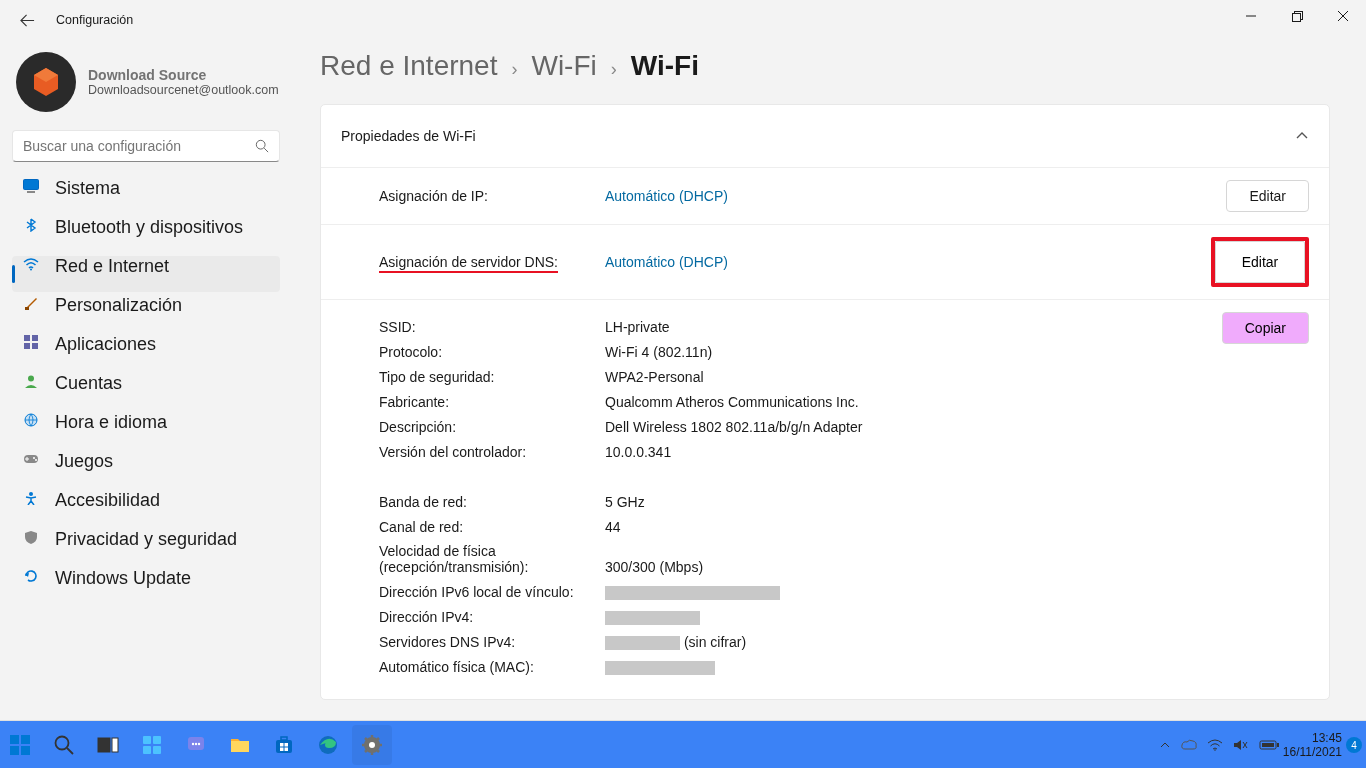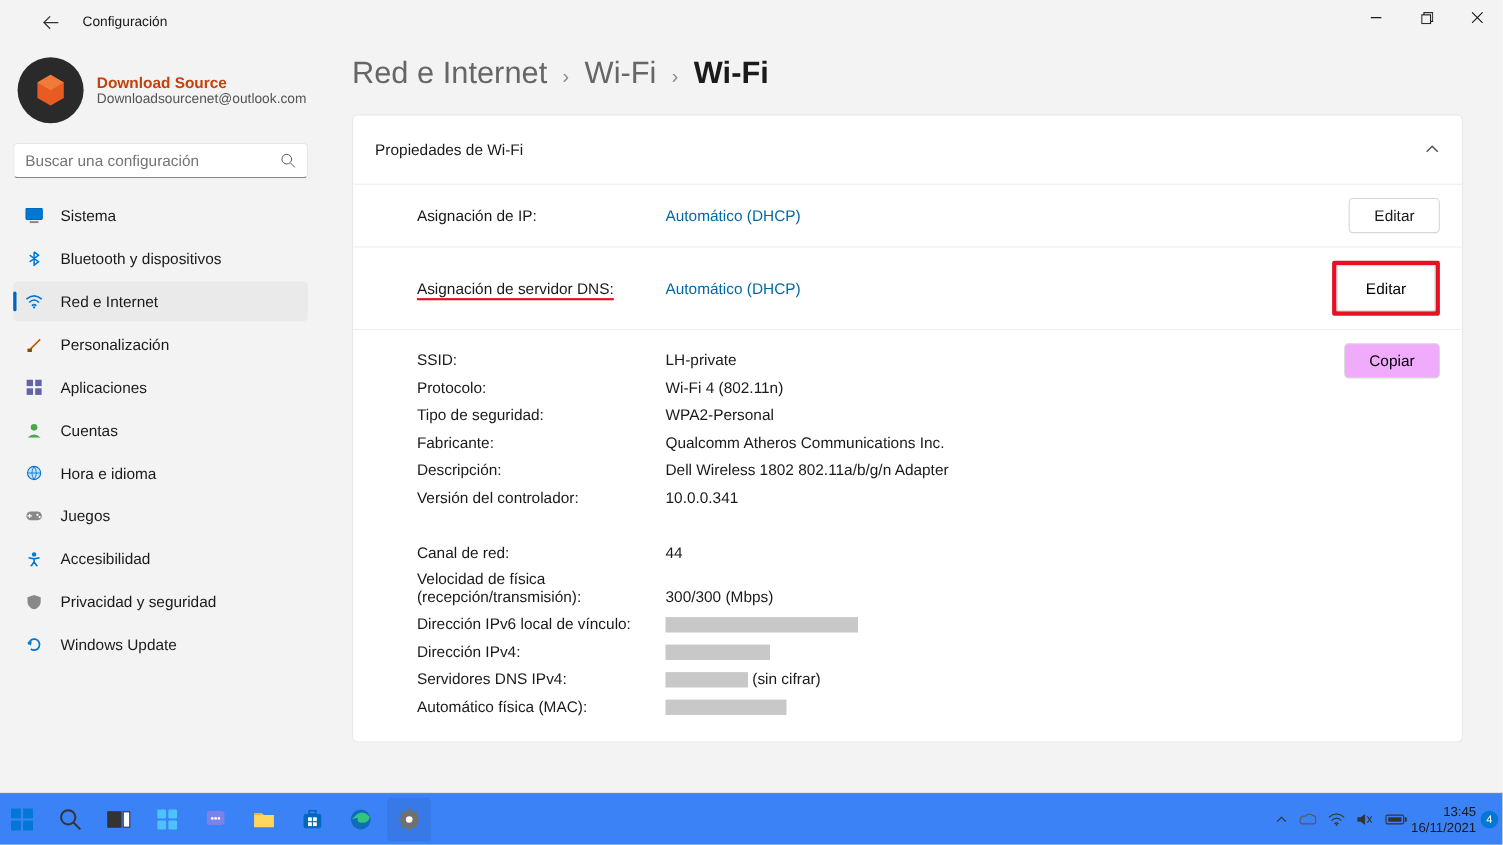--- a/index.html
+++ b/index.html
@@ -1,36 +1,36 @@
 <!DOCTYPE html>
 <html><head>
 <meta charset="utf-8">
 <style>
 * { margin: 0; padding: 0; box-sizing: border-box; font-family: "Segoe UI", -apple-system, sans-serif; }
 body { width: 1366px; height: 768px; background: #f3f3f3; overflow: hidden; position: relative; }
 
 
-.titlebar { height: 40px; display: flex; align-items: center; padding-left: 31px; }
+.titlebar { height: 40px; display: flex; align-items: center; padding-left: 12px; }
 .back-btn { width: 30px; height: 30px; display: flex; align-items: center; justify-content: center; cursor: pointer; }
 .titlebar-title { font-size: 12.5px; color: #1a1a1a; margin-left: 14px; }
 .win-controls { position: absolute; top: 0; right: 0; display: flex; }
 .win-ctrl { width: 46px; height: 32px; display: flex; align-items: center; justify-content: center; cursor: pointer; }
 
 
 .sidebar { position: absolute; left: 0; top: 40px; width: 296px; padding: 12px 0 0 12px; }
 .profile { display: flex; align-items: center; gap: 12px; margin-bottom: 18px; padding-left: 4px; }
 .avatar { width: 60px; height: 60px; border-radius: 50%; background: #2a2a2a; display:flex; align-items:center; justify-content:center; }
-.profile-info .name { font-size: 14px; font-weight: 600; color: #c2410c; }
+.profile-info .name { font-size: 14px; font-weight: 600; color: #737373; }
 .profile-info .email { font-size: 12.5px; color: #555; }
 
 .search-box { width: 268px; height: 32px; background: #fff; border: 1px solid #e6e6e6; border-bottom: 1px solid #888; border-radius: 4px; display: flex; align-items: center; padding: 0 10px; margin-bottom: 16px; }
 .search-box input { flex: 1; border: none; outline: none; font-size: 14px; background: transparent; }
 
 .nav { display: flex; flex-direction: column; gap: 3px; }
-.nav-item { height: 36px; display: flex; align-items: center; gap: 16px; padding-left: 11px; border-radius: 4px; cursor: pointer; font-size: 14px; color: #1a1a1a; position: relative; width: 268px; }
+.nav-item { height: 36px; display: flex; gap: 16px; padding-left: 11px; border-radius: 4px; cursor: pointer; font-size: 18px; color: #1a1a1a; position: relative; width: 268px; }
 .nav-item.active { background: #eaeaea; }
 .nav-item.active::before { content: ""; position: absolute; left: 0; top: 9px; width: 3px; height: 18px; background: #0067c0; border-radius: 2px; }
 .nav-icon { width: 16px; height: 16px; display: flex; align-items: center; justify-content: center; font-size: 14px; }
 
 
 .main { position: absolute; left: 320px; top: 50px; width: 1010px; }
 .breadcrumb { display: flex; align-items: baseline; gap: 14px; margin-bottom: 22px; }
 .breadcrumb .crumb { font-size: 28px; color: #666; cursor: pointer; }
 .breadcrumb .sep { font-size: 18px; color: #888; }
 .breadcrumb .crumb.current { color: #1a1a1a; font-weight: 600; }
@@ -274,20 +274,24 @@
         </div>
       <div class="detail-line">
           <span class="dl-label">Descripción:</span>
           <span class="dl-value">Dell Wireless 1802 802.11a/b/g/n Adapter</span>
         </div>
       <div class="detail-line">
           <span class="dl-label">Versión del controlador:</span>
           <span class="dl-value">10.0.0.341</span>
         </div>
       <div class="detail-gap"></div>
+      <div class="detail-line">
+          <span class="dl-label">Banda de red:</span>
+          <span class="dl-value">5 GHz</span>
+        </div>
       <div class="detail-line">
           <span class="dl-label">Canal de red:</span>
           <span class="dl-value">44</span>
         </div>
       <div class="detail-line" style="height:40px">
           <span class="dl-label">Velocidad de física (recepción/transmisión):</span>
           <span class="dl-value">300/300 (Mbps)</span>
         </div>
       <div class="detail-line">
           <span class="dl-label">Dirección IPv6 local de vínculo:</span>

